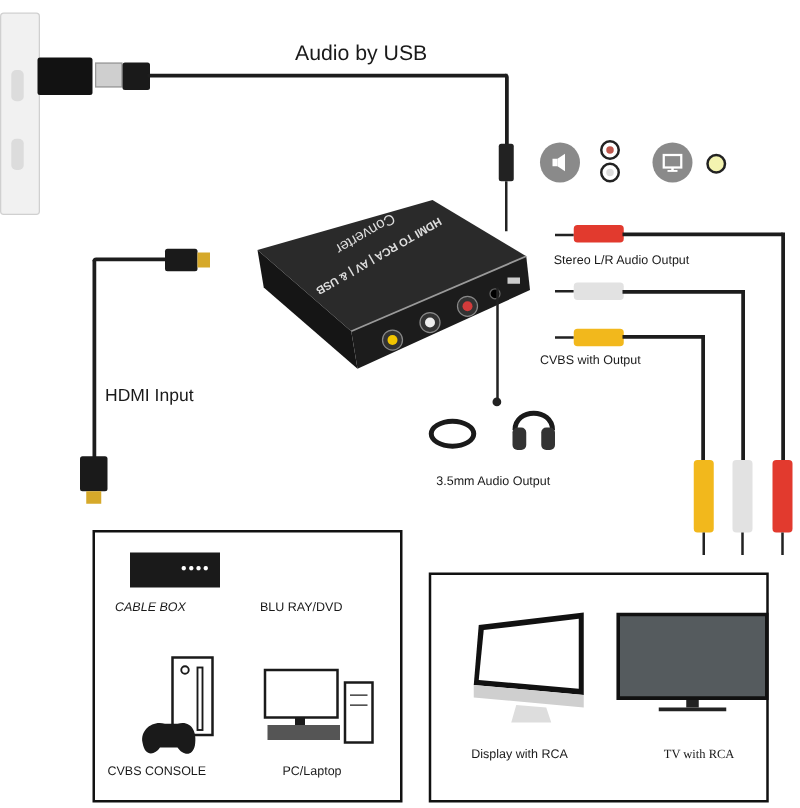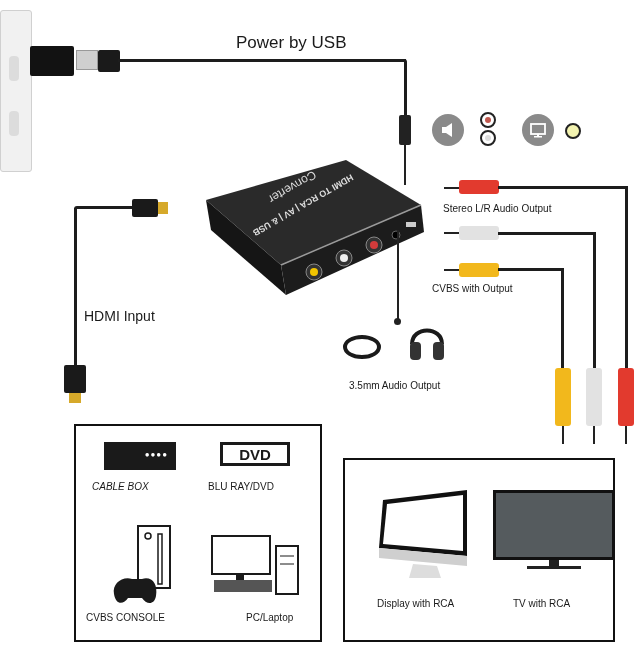--- a/index.html
+++ b/index.html
@@ -22,21 +22,21 @@
 </div>
 
 <div class="abs" style="left:30px;top:46px;width:44px;height:30px;background:#121212;border-radius:2px;"></div>
 <div class="abs" style="left:76px;top:50px;width:22px;height:20px;background:#cfcfcf;border:1px solid #999;box-sizing:border-box;"></div>
 <div class="abs" style="left:98px;top:50px;width:22px;height:22px;background:#1a1a1a;border-radius:2px;"></div>
 
 <div class="cable" style="left:118px;top:59px;width:288px;height:3px;"></div>
 <div class="cable" style="left:404px;top:59px;width:3px;height:60px;border-top-right-radius:6px;"></div>
 <div class="abs" style="left:399px;top:115px;width:12px;height:30px;background:#222;border-radius:2px;"></div>
 <div class="wire-thin" style="left:404px;top:145px;width:2px;height:40px;"></div>
-<div class="label label-lg" style="left:236px;top:33px;">Power by USB</div>
+<div class="label label-lg" style="left:236px;top:33px;">Audio by USB</div>
 
 <div class="circle-icon" style="left:432px;top:114px;width:32px;height:32px;">
   <svg width="18" height="18" viewBox="0 0 18 18">
       <rect x="3" y="6" width="4" height="6" fill="#fff"></rect>
       <polygon points="7,6 13,2 13,16 7,12" fill="#fff"></polygon>
     </svg>
 </div>
 <div class="abs" style="left:480px;top:112px;width:12px;height:12px;border:2px solid #222;border-radius:50%;background:#fff;">
     <div style="margin:3px;width:6px;height:6px;border-radius:50%;background:#c0584e;"></div>
   </div>
@@ -114,21 +114,20 @@
 <div class="wire-thin" style="left:593px;top:426px;width:2px;height:18px;"></div>
 <div class="abs" style="left:618px;top:368px;width:16px;height:58px;background:#e23a2e;border-radius:3px;"></div>
 <div class="wire-thin" style="left:625px;top:426px;width:2px;height:18px;"></div>
 
 <div class="box" style="left:74px;top:424px;width:248px;height:218px;">
   <div class="abs" style="left:28px;top:16px;width:72px;height:28px;background:#1a1a1a;">
     <div class="abs" style="right:8px;top:8px;font-size:8px;color:#fff;letter-spacing:1px;">●●●●</div>
   </div>
   <div class="label label-sm" style="left:16px;top:55px;font-style:italic;">CABLE BOX</div>
 
-  <div class="abs" style="left:144px;top:16px;width:70px;height:24px;border:3px solid #1a1a1a;box-sizing:border-box;display:flex;align-items:center;justify-content:center;font-weight:bold;font-size:15px;">DVD</div>
   <div class="label label-sm" style="left:132px;top:55px;">BLU RAY/DVD</div>
 
   <div class="abs" style="left:36px;top:98px;width:60px;height:90px;">
     <svg width="60" height="90" viewBox="0 0 60 90">
         <rect x="26" y="2" width="32" height="62" fill="#fff" stroke="#1a1a1a" stroke-width="2"></rect>
         <circle cx="36" cy="12" r="3" fill="none" stroke="#1a1a1a" stroke-width="1.5"></circle>
         <rect x="46" y="10" width="4" height="50" fill="none" stroke="#1a1a1a" stroke-width="1.5"></rect>
         <path d="M2,70 C0,60 10,52 20,55 L30,55 C40,52 46,60 44,72 C42,82 34,80 30,74 L16,74 C12,80 4,82 2,70 Z" fill="#1a1a1a"></path>
       </svg>
   </div>
@@ -137,21 +136,21 @@
   <div class="abs" style="left:134px;top:108px;width:90px;height:62px;">
     <svg width="90" height="62" viewBox="0 0 90 62">
         <rect x="2" y="2" width="58" height="38" fill="#fff" stroke="#1a1a1a" stroke-width="2"></rect>
         <rect x="26" y="40" width="8" height="6" fill="#1a1a1a"></rect>
         <rect x="4" y="46" width="58" height="12" fill="#555"></rect>
         <rect x="66" y="12" width="22" height="48" fill="#fff" stroke="#1a1a1a" stroke-width="2"></rect>
         <line x1="70" y1="22" x2="84" y2="22" stroke="#1a1a1a"></line>
         <line x1="70" y1="30" x2="84" y2="30" stroke="#1a1a1a"></line>
       </svg>
   </div>
-  <div class="label label-sm" style="left:150px;top:186px;margin-left:20px;">PC/Laptop</div>
+  <div class="label label-sm" style="left:150px;top:186px;">PC/Laptop</div>
 </div>
 
 <div class="box" style="left:343px;top:458px;width:272px;height:184px;">
   <div class="abs" style="left:30px;top:28px;width:100px;height:95px;">
     <svg width="100" height="95" viewBox="0 0 100 95">
         <polygon points="8,12 92,2 92,68 4,60" fill="#111"></polygon>
         <polygon points="12,16 88,7 88,63 8,56" fill="#fff"></polygon>
         <polygon points="4,60 92,68 92,78 4,70" fill="#cfcfcf"></polygon>
         <polygon points="38,76 62,78 66,90 34,90" fill="#ddd"></polygon>
       </svg>
@@ -159,14 +158,14 @@
   <div class="label label-sm" style="left:32px;top:138px;">Display with RCA</div>
 
   <div class="abs" style="left:148px;top:30px;width:122px;height:86px;">
     <svg width="122" height="86" viewBox="0 0 122 86">
         <rect x="0" y="0" width="122" height="70" fill="#111"></rect>
         <rect x="3" y="3" width="116" height="64" fill="#555b5e"></rect>
         <rect x="56" y="70" width="10" height="6" fill="#222"></rect>
         <rect x="34" y="76" width="54" height="3" fill="#222"></rect>
       </svg>
   </div>
-  <div class="label label-sm" style="left:168px;top:138px;">TV with RCA</div>
+  <div class="label label-sm" style="left:186px;top:138px;font-family:Liberation Serif, serif;">TV with RCA</div>
 </div>
 
 </body></html>

